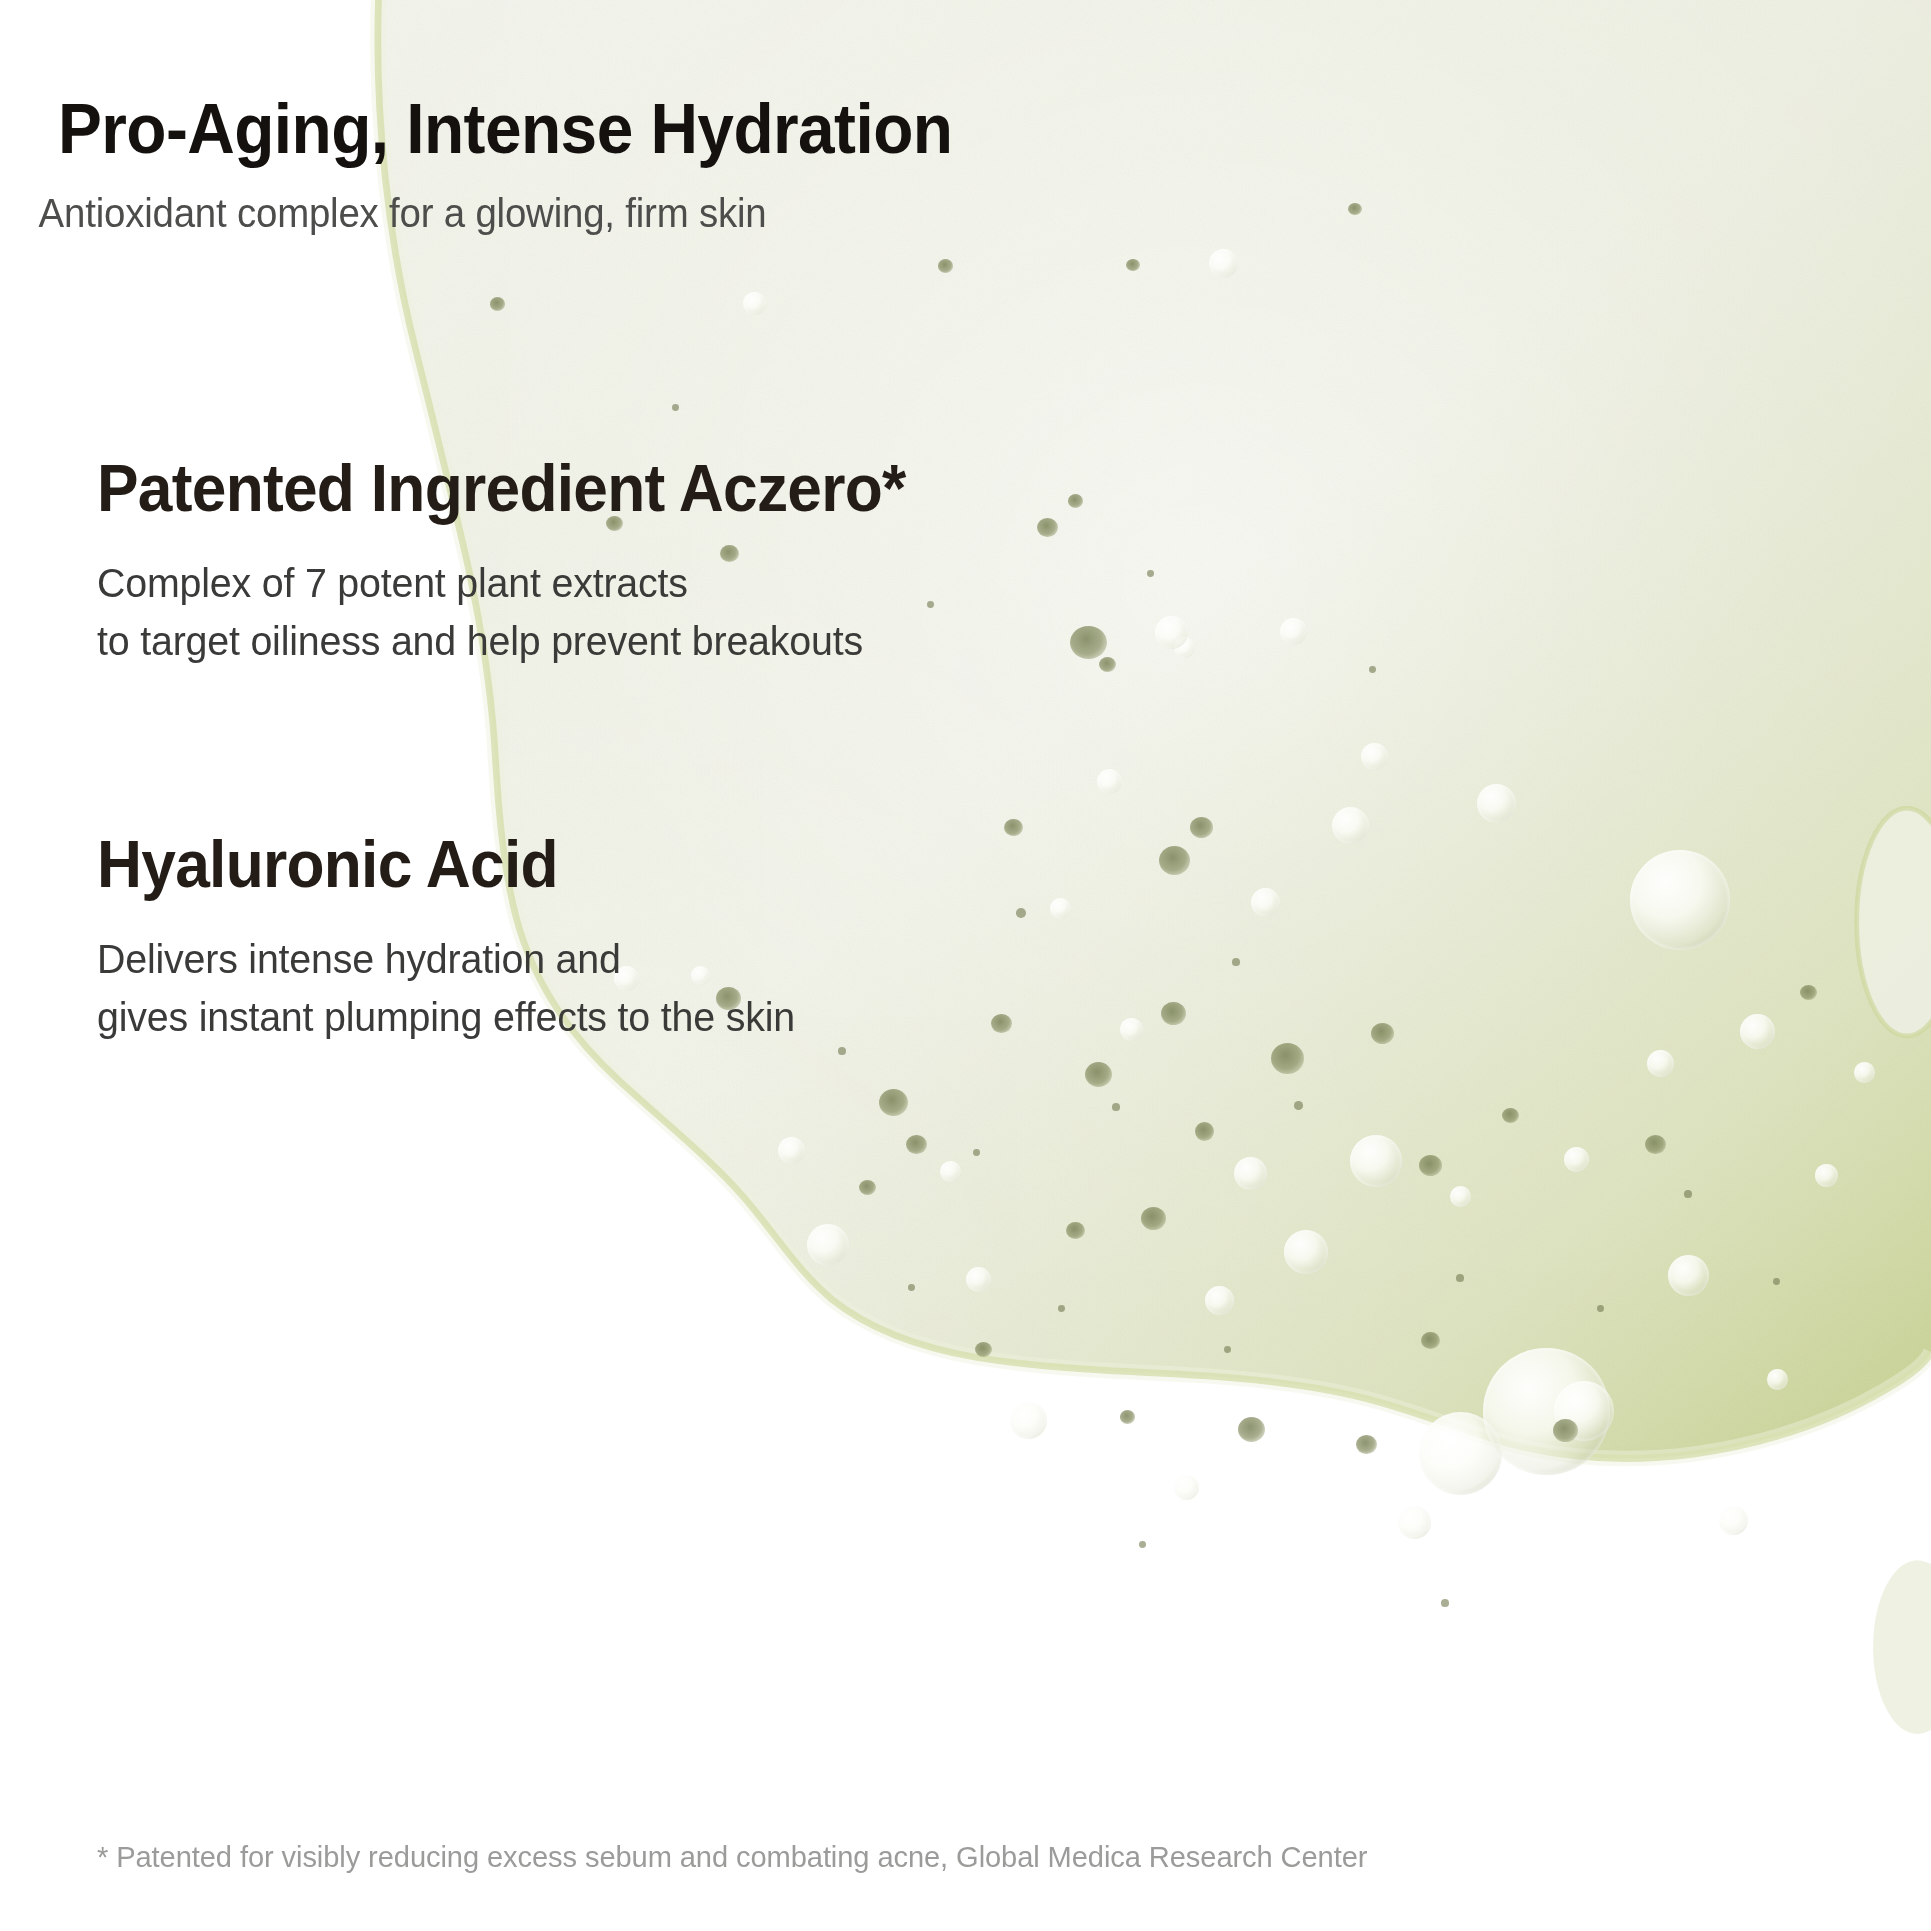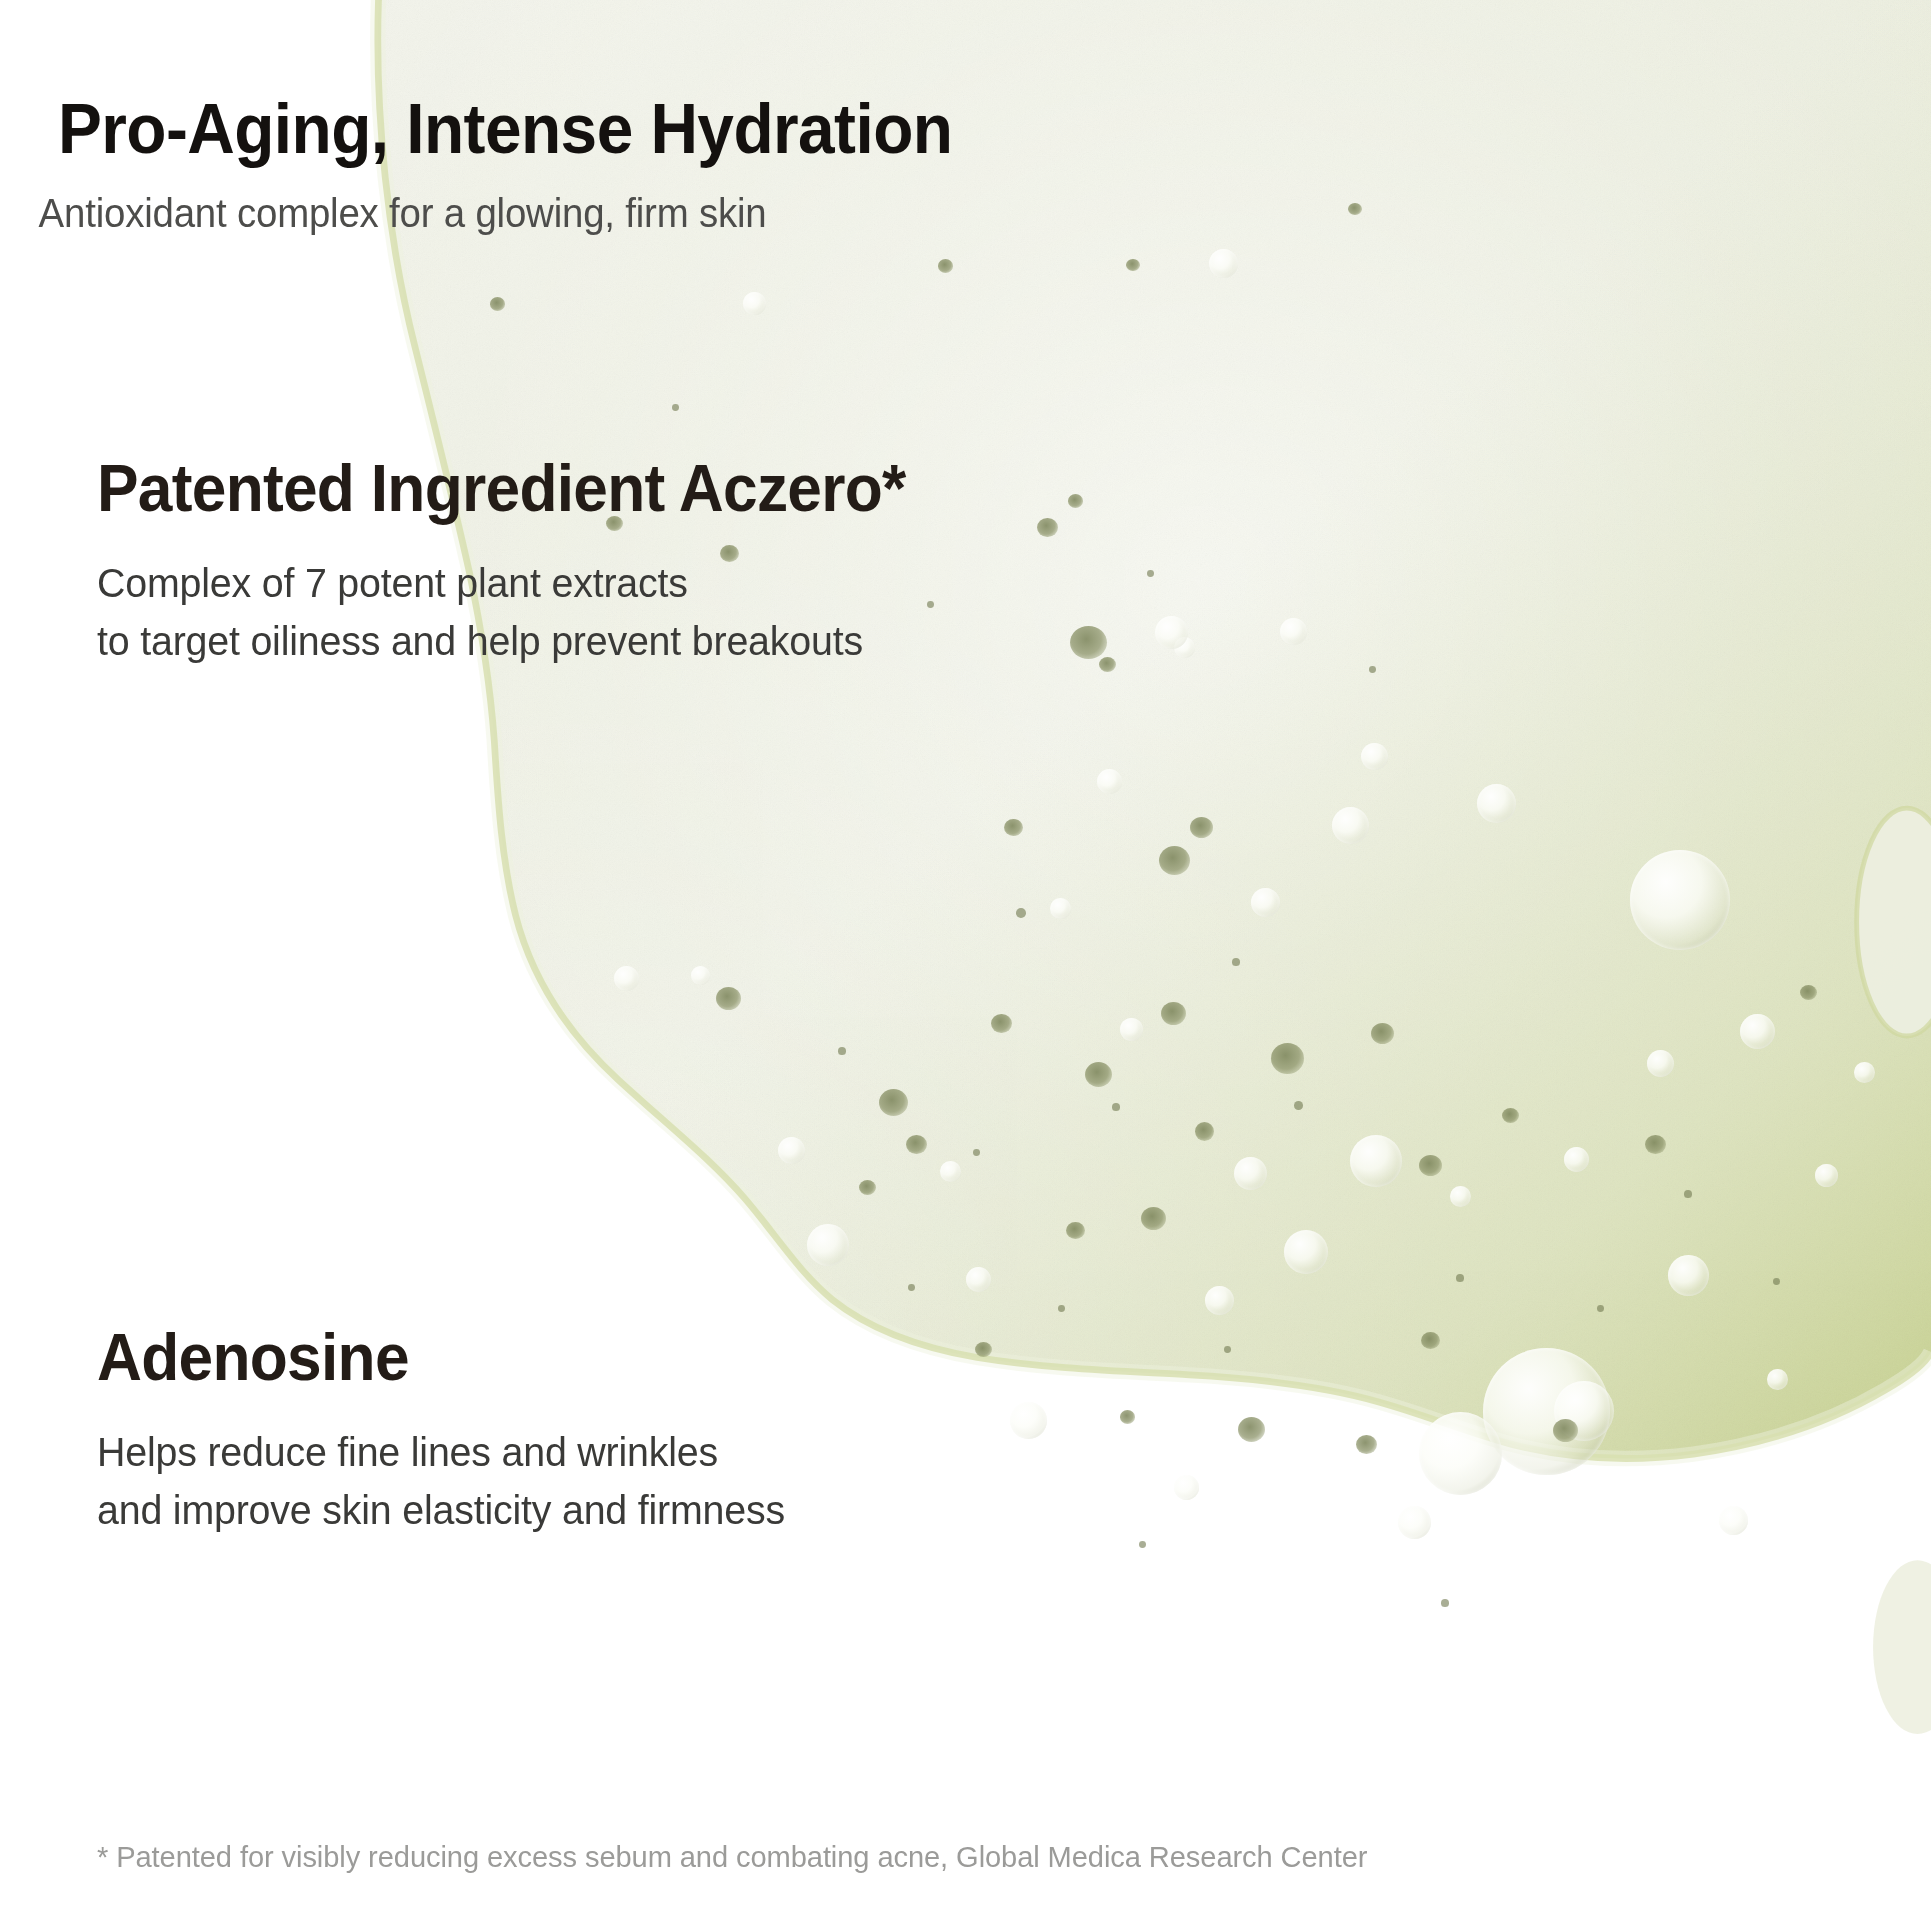--- a/index.html
+++ b/index.html
@@ -333,25 +333,25 @@
   </div>
 
   <div class="block" id="block-aczero">
     <h2 class="blk-h">Patented Ingredient Aczero*</h2>
     <p class="blk-p">
       <span>Complex of 7 potent plant extracts</span>
       <span>to target oiliness and help prevent breakouts</span>
     </p>
   </div>
 
-
-  <div class="block" id="block-adenosine">
-    <h2 class="blk-h">Adenosine</h2>
+  <div class="block" id="block-hyaluronic">
+    <h2 class="blk-h">Hyaluronic Acid</h2>
     <p class="blk-p">
-      <span>Helps reduce fine lines and wrinkles</span>
-      <span>and improve skin elasticity and firmness</span>
+      <span>Delivers intense hydration and</span>
+      <span>gives instant plumping effects to the skin</span>
     </p>
   </div>
 
+
   <p class="footnote">* Patented for visibly reducing excess sebum and combating acne, Global Medica Research Center</p>
 
 </div>
 
 
 </body></html>

